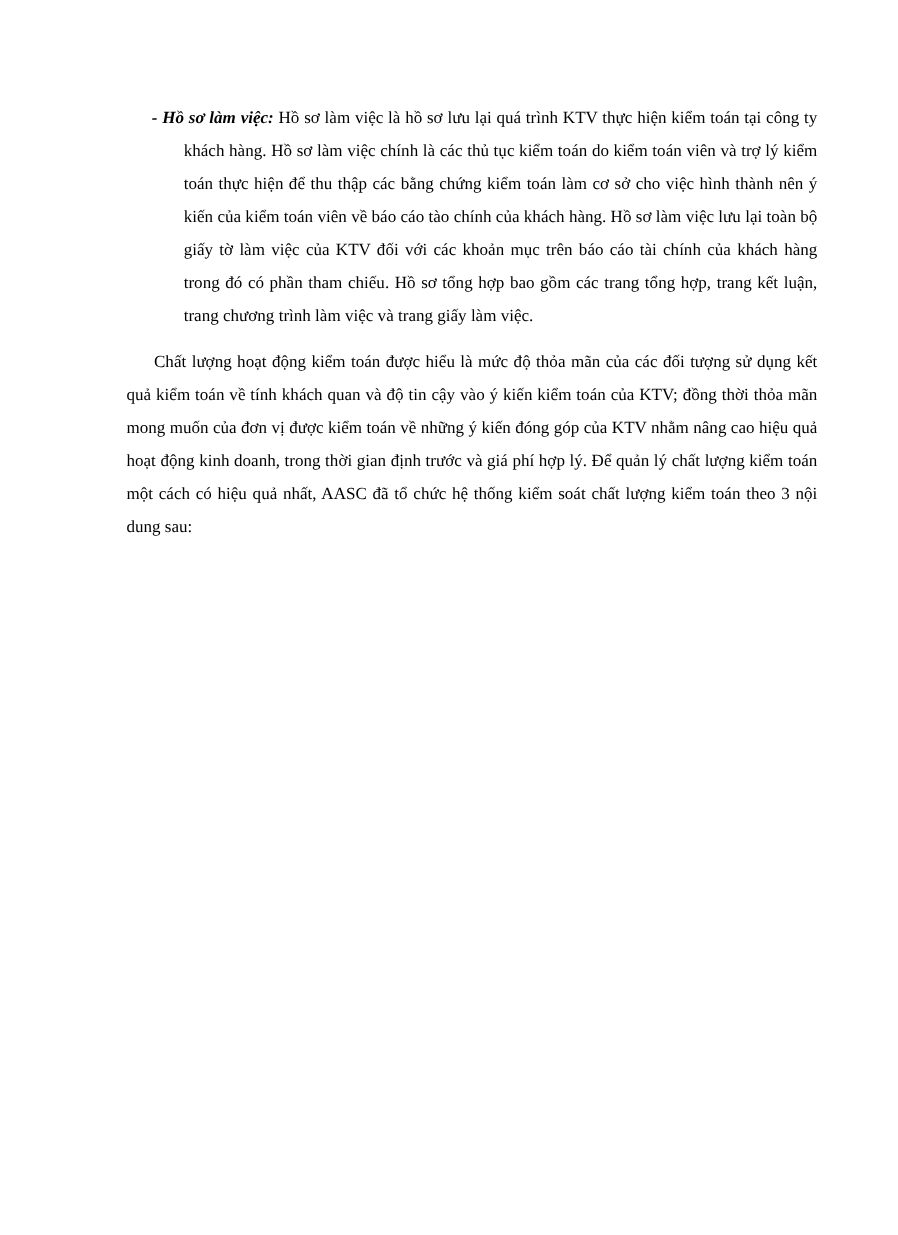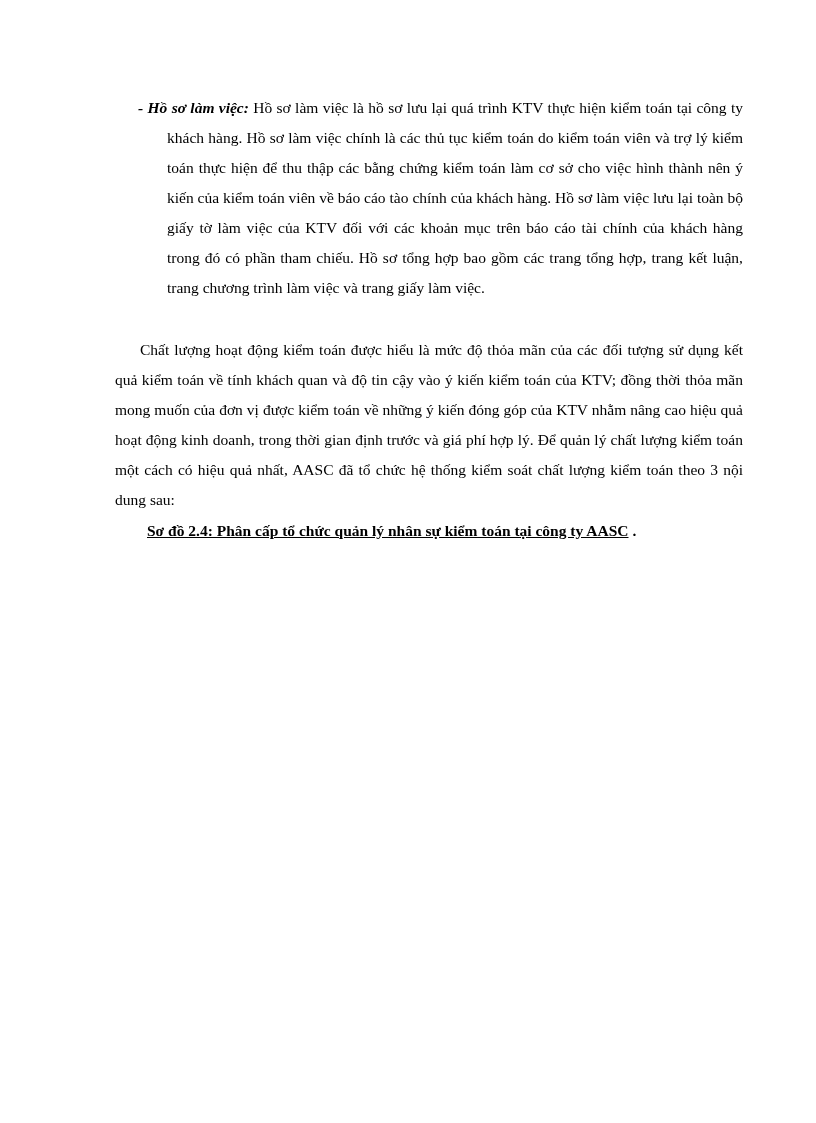--- a/index.html
+++ b/index.html
@@ -28,21 +28,21 @@
     font-weight: bold;
     font-style: italic;
   }
   .section-heading {
     margin-top: 27px;
     font-size: 17.5px;
     font-weight: bold;
     line-height: 24px;
   }
   .body-paragraph {
-    margin-top: 32px;
+    margin-top: 12px;
     font-size: 15.5px;
     line-height: 30px;
     text-align: justify;
     text-indent: 25px;
   }
   .subsection-heading {
     margin-top: 4px;
     font-size: 16px;
     font-weight: bold;
     line-height: 28px;
@@ -62,15 +62,14 @@
 <body>
 
 <div class="page">
 
   <p class="bullet-paragraph"><span class="bullet-lead">- Hồ sơ làm việc:</span><span> Hồ sơ làm việc là hồ sơ lưu lại quá trình KTV  thực hiện kiểm toán tại công ty khách hàng. Hồ sơ làm việc chính là các thủ tục kiểm toán do kiểm toán viên và trợ lý kiểm toán thực hiện để thu thập các bằng chứng kiểm toán làm cơ sở cho việc hình thành nên ý kiến của kiểm toán viên về báo cáo tào chính của khách hàng. Hồ sơ làm việc lưu lại toàn bộ giấy tờ làm việc của KTV đối với các khoản mục trên báo cáo tài chính của khách hàng trong đó có phần tham chiếu. Hồ sơ tổng hợp bao gồm các trang tổng hợp, trang kết luận, trang chương trình làm việc và trang giấy làm việc.</span></p>
 
 
   <p class="body-paragraph">Chất lượng hoạt động kiểm toán được hiểu là mức độ thỏa mãn  của các đối tượng sử dụng kết quả kiểm toán về tính khách quan  và độ tin cậy vào ý kiến kiểm toán của KTV;  đồng thời thỏa mãn mong muốn của đơn vị được kiểm toán về những ý kiến đóng góp của KTV nhằm nâng cao hiệu quả hoạt động kinh doanh, trong thời gian định trước và giá phí hợp lý. Để quản lý chất lượng kiểm toán một cách có hiệu quả nhất, AASC  đã tổ chức hệ thống kiểm soát chất lượng kiểm toán theo 3 nội dung sau:</p>
 
 
-  <p class="figure-caption"><span class="underlined">Sơ đồ 2.4: Phân cấp tổ chức quản lý nhân  sự kiểm toán tại công ty AASC</span><span> .</span></p>
 
 </div>
 
 </body></html>

